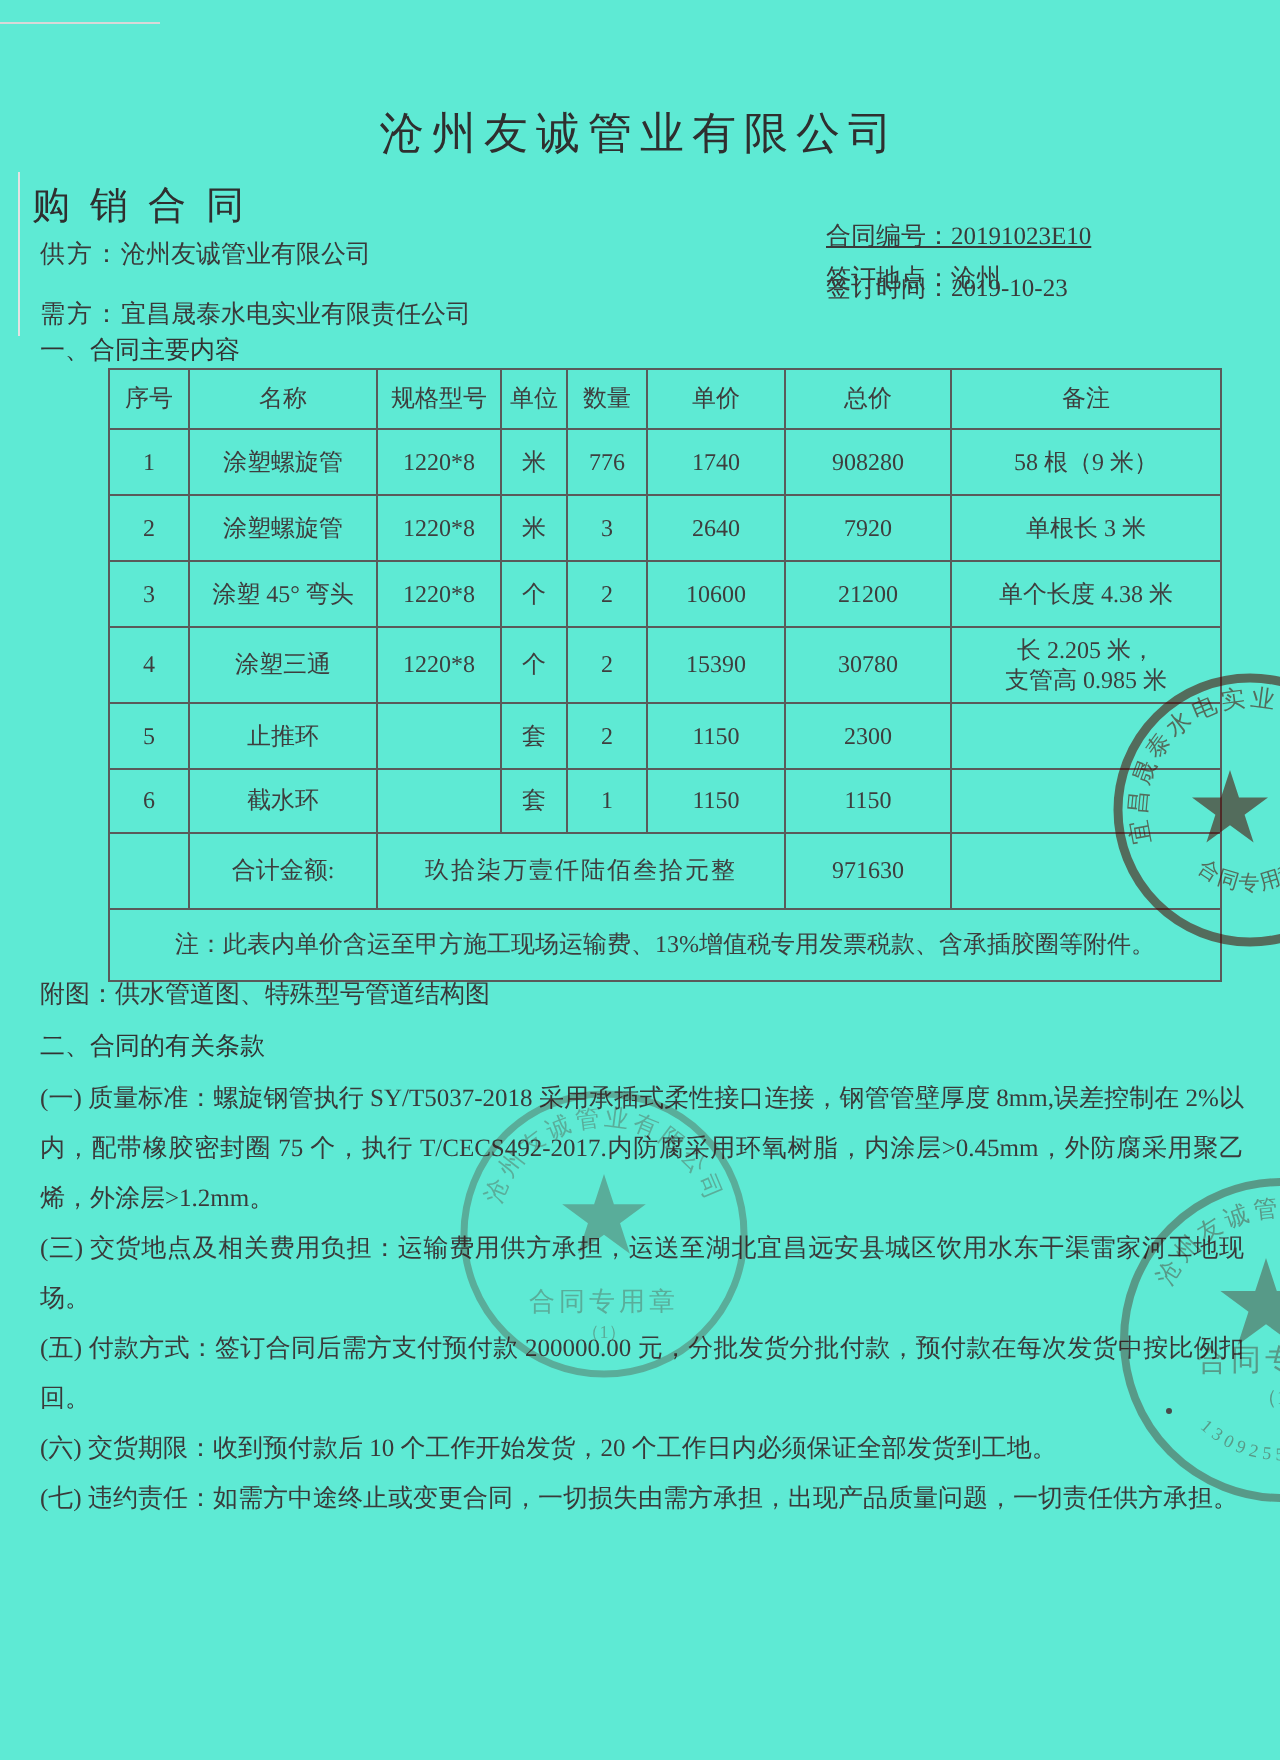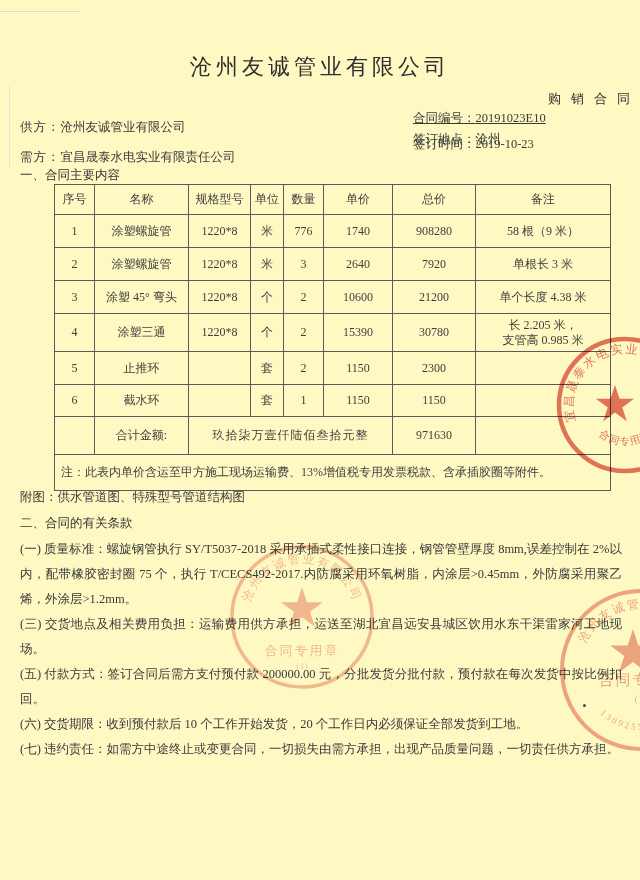--- a/index.html
+++ b/index.html
@@ -1,35 +1,35 @@
 <!DOCTYPE html>
 <html><head>
 <meta charset="utf-8">
 <style>
   html,body{margin:0;padding:0;background:#9a9a9a;}
   .page{
-    position:relative;width:640px;height:880px;background:#fef9c3;overflow:hidden;
+    position:relative;width:640px;height:880px;background:#5eead4;overflow:hidden;
     font-family:"Liberation Serif","DejaVu Serif",serif;color:#3a3a3a;
   }
   .abs{position:absolute;}
   .company-title{left:0;right:0;top:52px;text-align:center;font-size:22px;letter-spacing:4px;color:#2f2f2f;}
-  .doc-title{left:16px;right:0;top:90px;text-align:right;font-size:13px;letter-spacing:10px;color:#2f2f2f;}
+  .doc-title{left:16px;right:0;top:90px;text-align:left;font-size:19px;letter-spacing:10px;color:#2f2f2f;}
   .meta{font-size:12.5px;}
   .meta .lbl{letter-spacing:1px;}
   .sec-title{font-size:12.5px;color:#333;}
   
   table.items{position:absolute;left:18px;top:184px;width:556px;border-collapse:collapse;table-layout:fixed;margin-left:36px;}
   table.items th,table.items td{
     border:1px solid #5a5a5a;font-size:12px;font-weight:normal;text-align:center;
     vertical-align:middle;padding:0 2px;color:#3e3e3e;overflow:hidden;
   }
   tr.h{height:30px;} tr.r{height:33px;} tr.r4{height:38px;} tr.r6{height:32px;}
   tr.total{height:38px;} tr.noterow{height:36px;}
   td.remark{white-space:pre-line;line-height:15px;}
-  tr.noterow td{text-align:left;padding:0 6px;font-size:12px;}
+  tr.noterow td{text-align:center;padding:0 6px;font-size:12px;}
   
   .attach-line{left:20px;top:489px;font-size:12.5px;}
   .sec2-title{left:20px;top:515px;}
   .clauses{left:20px;top:537px;width:602px;font-size:12.5px;line-height:25px;text-align:justify;}
   .clauses p{margin:0;}
   
   .stamp{position:absolute;mix-blend-mode:multiply;}
   .stamp text{font-family:"Liberation Serif","DejaVu Serif",serif;}
   
   .art-topline{left:0;top:11px;width:80px;height:1px;background:#d8d8d8;}

